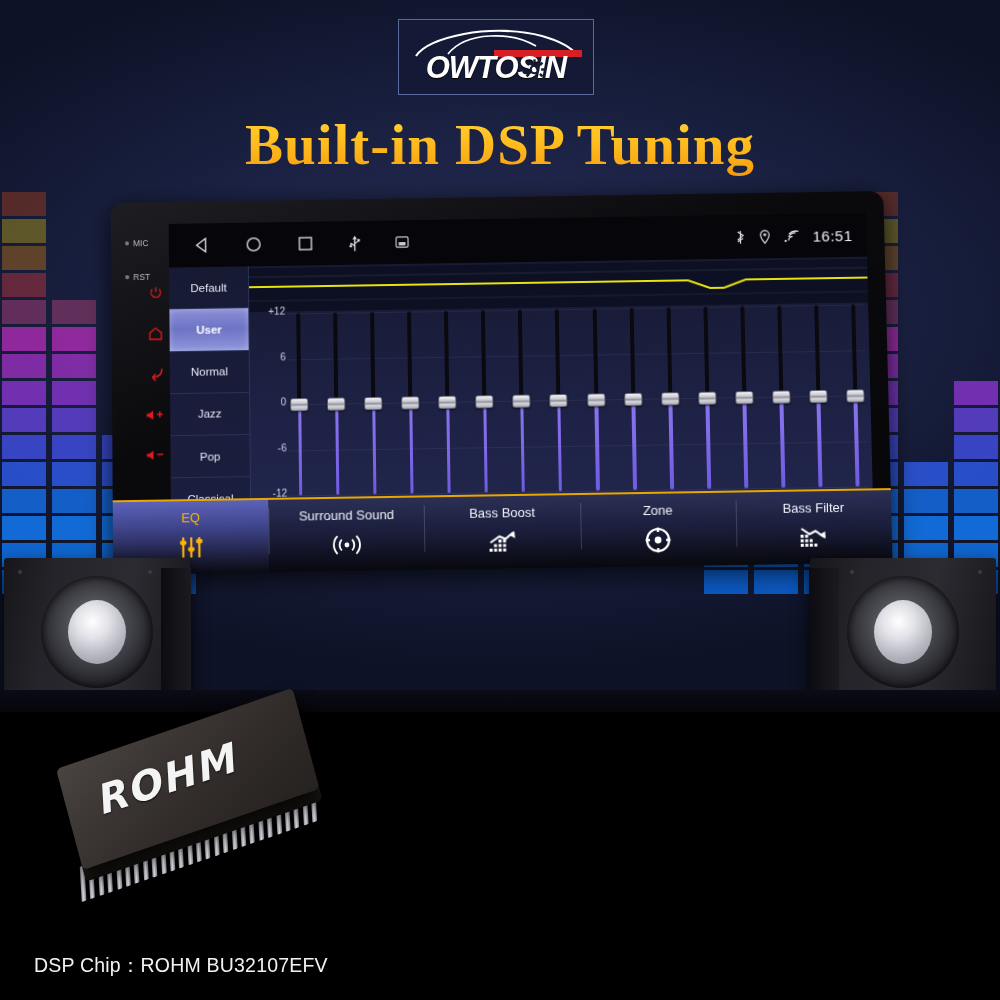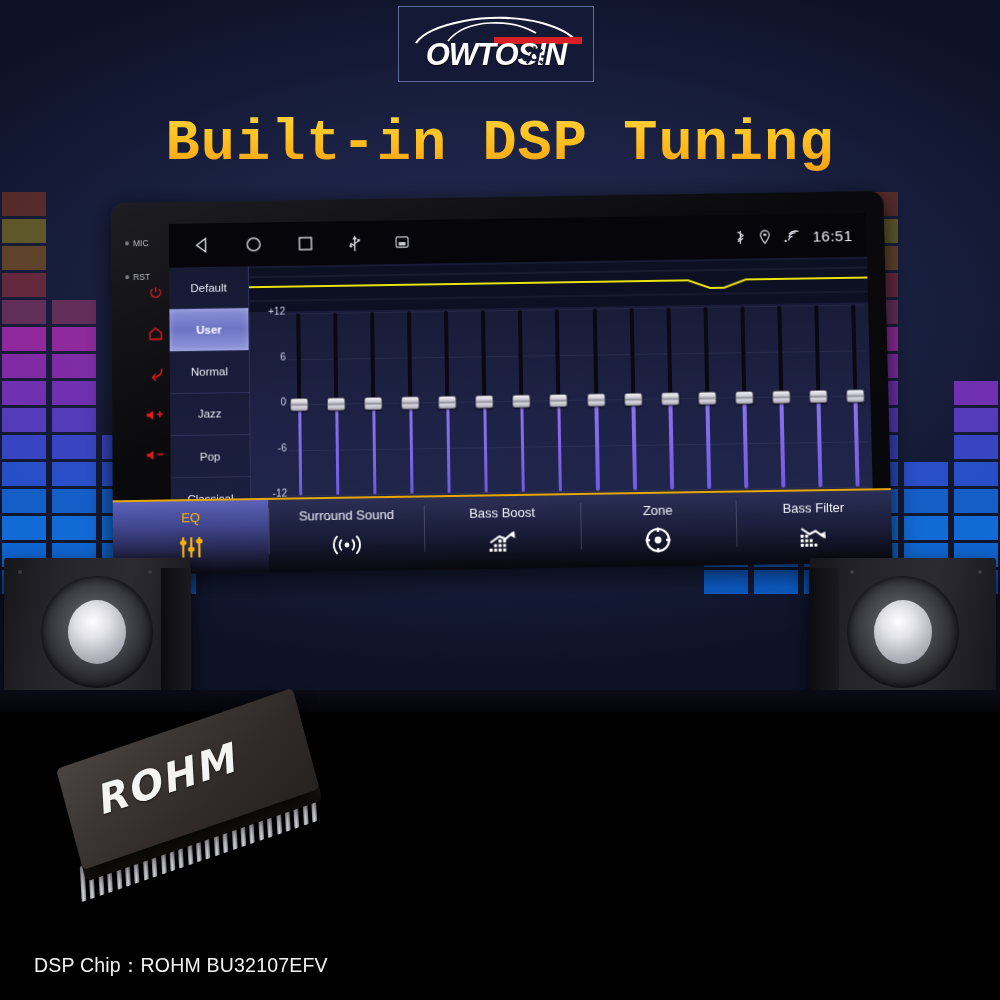--- a/index.html
+++ b/index.html
@@ -20,21 +20,21 @@
   }
   
   .bgbars { position:absolute; bottom:118px; display:flex; align-items:flex-end; gap:6px; }
   .bgbars.left { left:2px; }
   .bgbars.right { right:2px; }
   .bgbar { width:44px; display:flex; flex-direction:column-reverse; gap:3px; filter:blur(0.4px); }
   .seg { height:24px; width:100%; }
 
   
   #logo-wrap {
-    position:absolute; left:398px; top:6px; width:196px; height:76px;
+    position:absolute; left:398px; top:19px; width:196px; height:76px;
     background:#141a35;
     border:1px solid #5a6a9a;
     display:flex; align-items:center; justify-content:center;
   }
   #logo-inner { position:relative; width:188px; height:68px; }
   #logo-car {
     position:absolute; left:10px; top:2px; width:170px; height:34px;
   }
   #logo-text {
     position:absolute; left:0; top:24px; width:188px; height:42px;
@@ -55,21 +55,21 @@
   #headline {
     position:absolute; left:0; top:112px; width:1000px;
     text-align:center;
     font-size:57px; font-weight:bold;
     letter-spacing:1px;
     background:linear-gradient(180deg,#ffd23c 0%,#ffc222 38%,#f79c0e 100%);
     -webkit-background-clip:text; background-clip:text;
     color:transparent;
     -webkit-text-fill-color:transparent;
     text-shadow:none;
-    font-family:Liberation Mono, monospace;
+    font-family:Liberation Serif, serif;
   }
 
   
   #device {
     position:absolute; left:112px; top:196px; width:776px; height:372px;
     background:linear-gradient(160deg,#1d1d22 0%,#0a0a0d 40%,#070709 100%);
     border-radius:14px 14px 4px 4px;
     box-shadow:0 6px 26px rgba(0,0,0,.75);
     transform:perspective(1600px) rotateX(2.2deg) rotateZ(-0.9deg);
     overflow:hidden;

